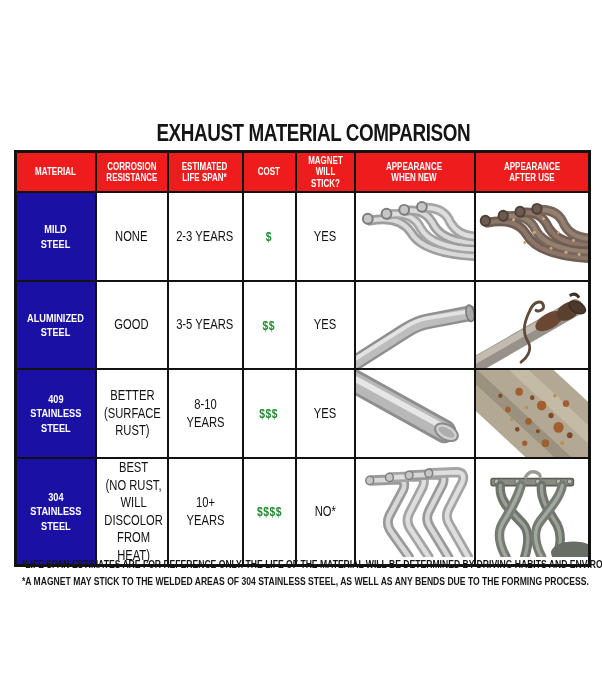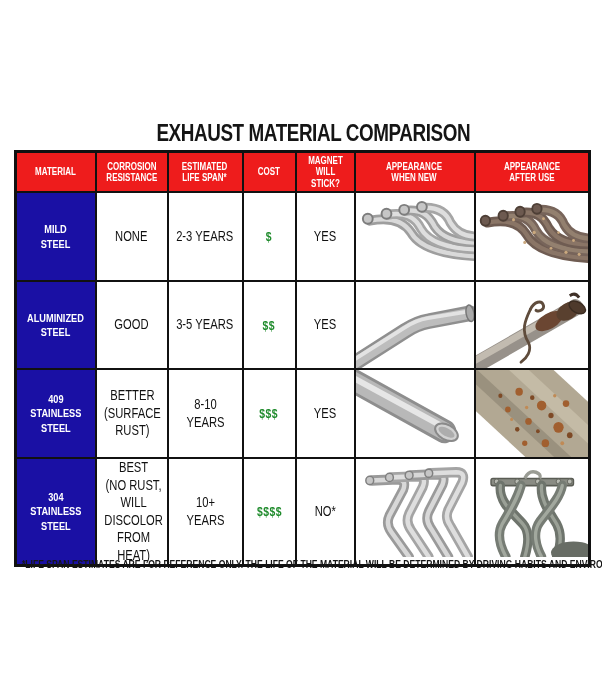--- a/index.html
+++ b/index.html
@@ -266,15 +266,16 @@
           </g>
           <ellipse cx="104" cy="84" rx="24" ry="11" fill="#686d65"></ellipse>
         </svg>
       </td>
     </tr>
   </tbody>
     </table>
 
   <div class="notes">
     <div><span class="cond-l">*LIFE SPAN ESTIMATES ARE FOR REFERENCE ONLY. THE LIFE OF THE MATERIAL WILL BE DETERMINED BY DRIVING HABITS AND ENVIRONMENTAL FACTORS.</span></div>
+    <div><span class="cond-l">*A MAGNET MAY STICK TO THE WELDED AREAS OF 304 STAINLESS STEEL, AS WELL AS ANY BENDS DUE TO THE FORMING PROCESS.</span></div>
   </div>
 
 </div>
 
 </body></html>

